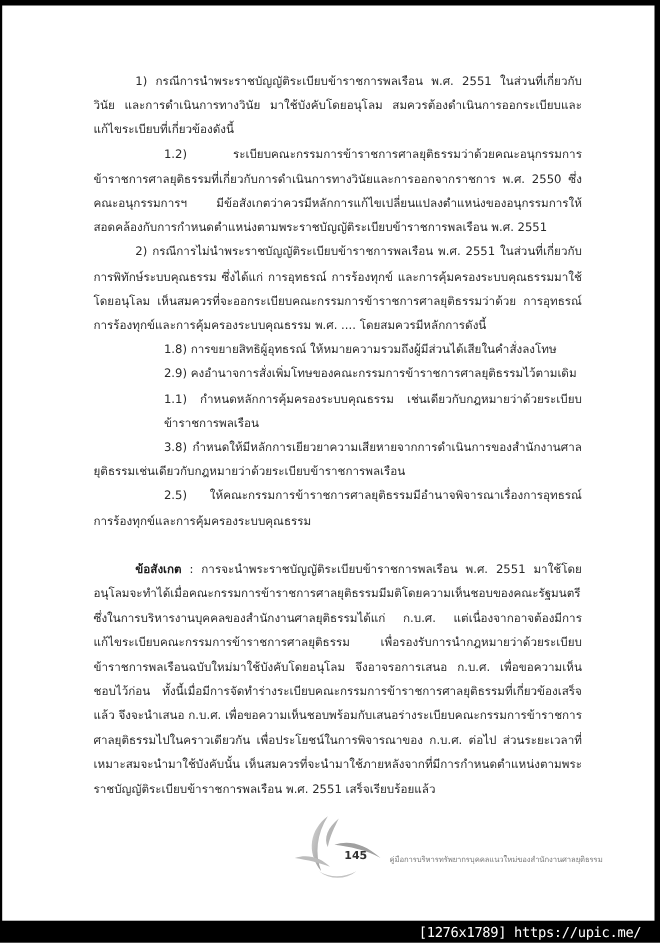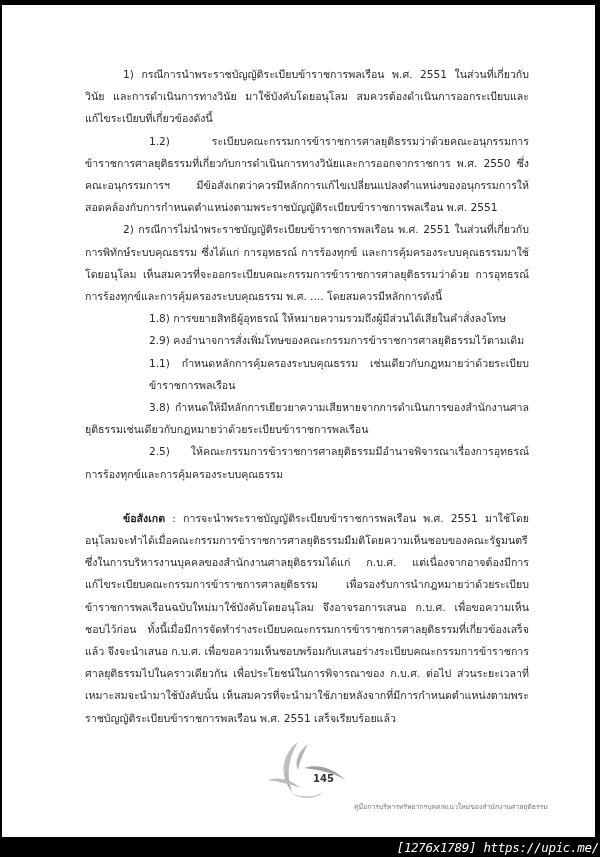--- a/index.html
+++ b/index.html
@@ -20,25 +20,25 @@
     .ind1 { text-indent: 38px; }
     .ind2 { text-indent: 64px; }
     .sub { padding-left: 64px; }
     .gap { height: 22px; }
     .note-label { font-weight: bold; color: #1a1a1a; }
     .footer-logo { position: absolute; left: 262px; top: 735px; width: 90px; height: 62px; }
     .page-num {
       position: absolute; left: 298px; top: 768px; font-size: 10px; font-weight: bold; color: #333; margin-left: 13px;
     }
     .footer-caption {
-      position: absolute; left: 352px; top: 771px; font-size: 7px; color: #777; letter-spacing: -0.1px; margin-top: 25px;
+      position: absolute; left: 352px; top: 771px; font-size: 7px; color: #777; letter-spacing: -0.1px;
     }
     .watermark {
-      position: absolute; right: 1px; bottom: 2px; color: #fff;
-      font-family: "DejaVu Sans Mono", monospace; font-size: 12.5px; letter-spacing: -0.3px; font-style: italic;
+      position: absolute; right: 17px; bottom: 2px; color: #fff;
+      font-family: "DejaVu Sans Mono", monospace; font-size: 12.5px; letter-spacing: -0.3px;
     }
   </style>
 </head>
 <body>
 
 <div class="page">
   <div class="content">
     <p class="ind1">1) กรณีการนำพระราชบัญญัติระเบียบข้าราชการพลเรือน พ.ศ. 2551 ในส่วนที่เกี่ยวกับวินัย และการดำเนินการทางวินัย มาใช้บังคับโดยอนุโลม สมควรต้องดำเนินการออกระเบียบและแก้ไขระเบียบที่เกี่ยวข้องดังนี้</p>
     <p class="ind2">1.2) ระเบียบคณะกรรมการข้าราชการศาลยุติธรรมว่าด้วยคณะอนุกรรมการข้าราชการศาลยุติธรรมที่เกี่ยวกับการดำเนินการทางวินัยและการออกจากราชการ พ.ศ. 2550 ซึ่งคณะอนุกรรมการฯ มีข้อสังเกตว่าควรมีหลักการแก้ไขเปลี่ยนแปลงตำแหน่งของอนุกรรมการให้สอดคล้องกับการกำหนดตำแหน่งตามพระราชบัญญัติระเบียบข้าราชการพลเรือน พ.ศ. 2551</p>
     <p class="ind1">2) กรณีการไม่นำพระราชบัญญัติระเบียบข้าราชการพลเรือน พ.ศ. 2551 ในส่วนที่เกี่ยวกับการพิทักษ์ระบบคุณธรรม ซึ่งได้แก่ การอุทธรณ์ การร้องทุกข์ และการคุ้มครองระบบคุณธรรมมาใช้โดยอนุโลม เห็นสมควรที่จะออกระเบียบคณะกรรมการข้าราชการศาลยุติธรรมว่าด้วย การอุทธรณ์ การร้องทุกข์และการคุ้มครองระบบคุณธรรม พ.ศ. .... โดยสมควรมีหลักการดังนี้</p>

